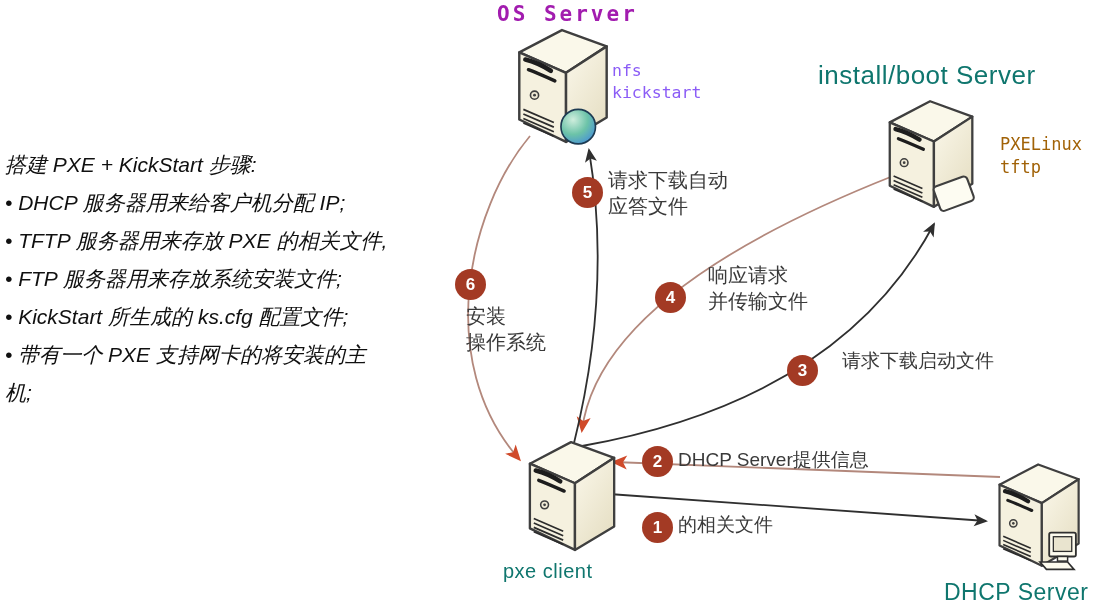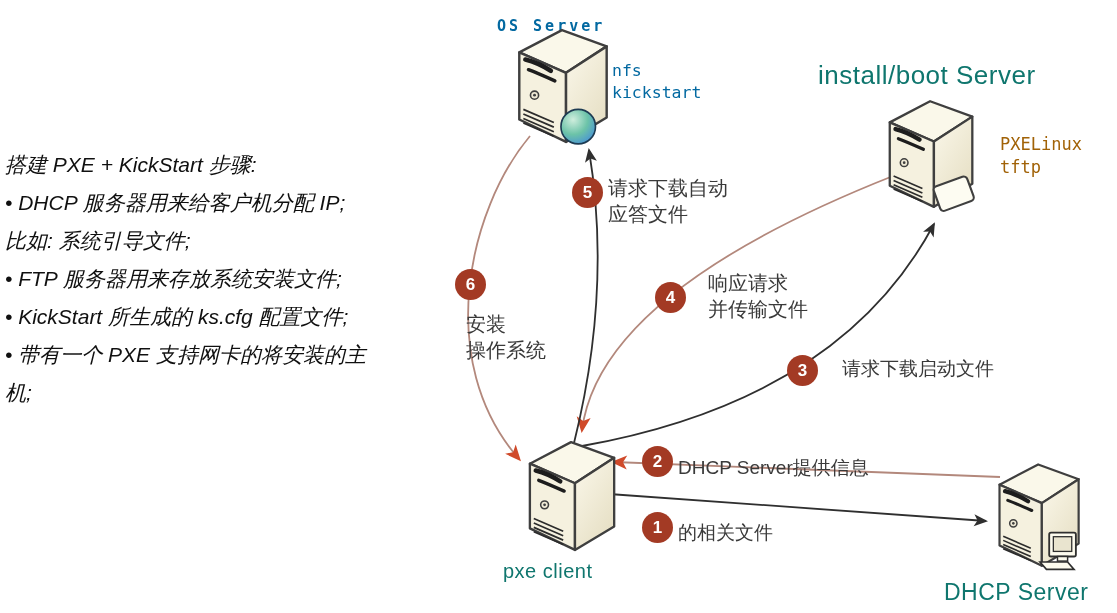--- a/index.html
+++ b/index.html
@@ -6,32 +6,32 @@
   .stage{
     position:relative;width:1117px;height:613px;background:#ffffff;
     font-family:"Liberation Sans","DejaVu Sans",sans-serif;overflow:hidden;
   }
   
   .notes{position:absolute;left:5px;top:146px;width:462px;color:#101010;
          font-size:21px;line-height:38px;white-space:nowrap;font-style:italic;}
   
   .node-title{position:absolute;color:#0f766e;white-space:nowrap;}
   .t-mono{font-family:"DejaVu Sans Mono","Liberation Mono",monospace;
-          font-weight:600;font-size:15px;letter-spacing:3px;color:#0369a1;margin-top:15px;}
+          font-weight:600;font-size:21px;letter-spacing:3px;color:#a21caf;}
   .t-sans{font-weight:400;letter-spacing:0.5px;}
   .node-tags{position:absolute;font-family:"DejaVu Sans Mono","Liberation Mono",monospace;
              font-size:16.5px;line-height:22px;white-space:nowrap;}
-  .tags-gray{color:#0369a1;}
+  .tags-gray{color:#8b5cf6;}
   .tags-blue{color:#a16207;font-size:17px;line-height:23px;}
   
   .badge{position:absolute;width:31px;height:31px;border-radius:50%;
          background:#a33a24;color:#ffffff;font-weight:bold;font-size:17px;
          display:flex;align-items:center;justify-content:center;z-index:6;}
   .step-label{position:absolute;color:#3a3a3a;font-size:20px;line-height:26px;
-              white-space:nowrap;z-index:6;margin-top:8px;}
+              white-space:nowrap;z-index:6;}
   .step-label.big{font-size:19px;}
   
   .arrows{position:absolute;left:0;top:0;z-index:1;}
   .node-icon{position:absolute;z-index:3;}
   .defs-holder{position:absolute;width:0;height:0;}
 </style>
 </head>
 <body>
 
 <div class="stage">
@@ -62,21 +62,21 @@
           <line x1="10" y1="93" x2="40" y2="106"></line>
           <line x1="10" y1="97.5" x2="40" y2="110.5"></line>
         </g>
       </symbol>
     </defs>
   </svg>
 
   <div class="notes">
     <div>搭建 PXE + KickStart 步骤:</div>
     <div>• DHCP 服务器用来给客户机分配 IP;</div>
-    <div>比如: 系统引导文件;</div>
+    <div>• TFTP 服务器用来存放 PXE 的相关文件,</div>
     <div>• FTP 服务器用来存放系统安装文件;</div>
     <div>• KickStart 所生成的 ks.cfg 配置文件;</div>
     <div>• 带有一个 PXE 支持网卡的将安装的主</div>
     <div>机;</div>
   </div>
 
   <svg class="arrows" width="1117" height="613" viewBox="0 0 1117 613">
     <defs>
       <marker id="ahBlack" markerUnits="userSpaceOnUse" markerWidth="16" markerHeight="14" refX="13" refY="7" orient="auto">
         <path d="M1,1 L15,7 L1,13 L4.5,7 Z" fill="#2f2f2f"></path>

